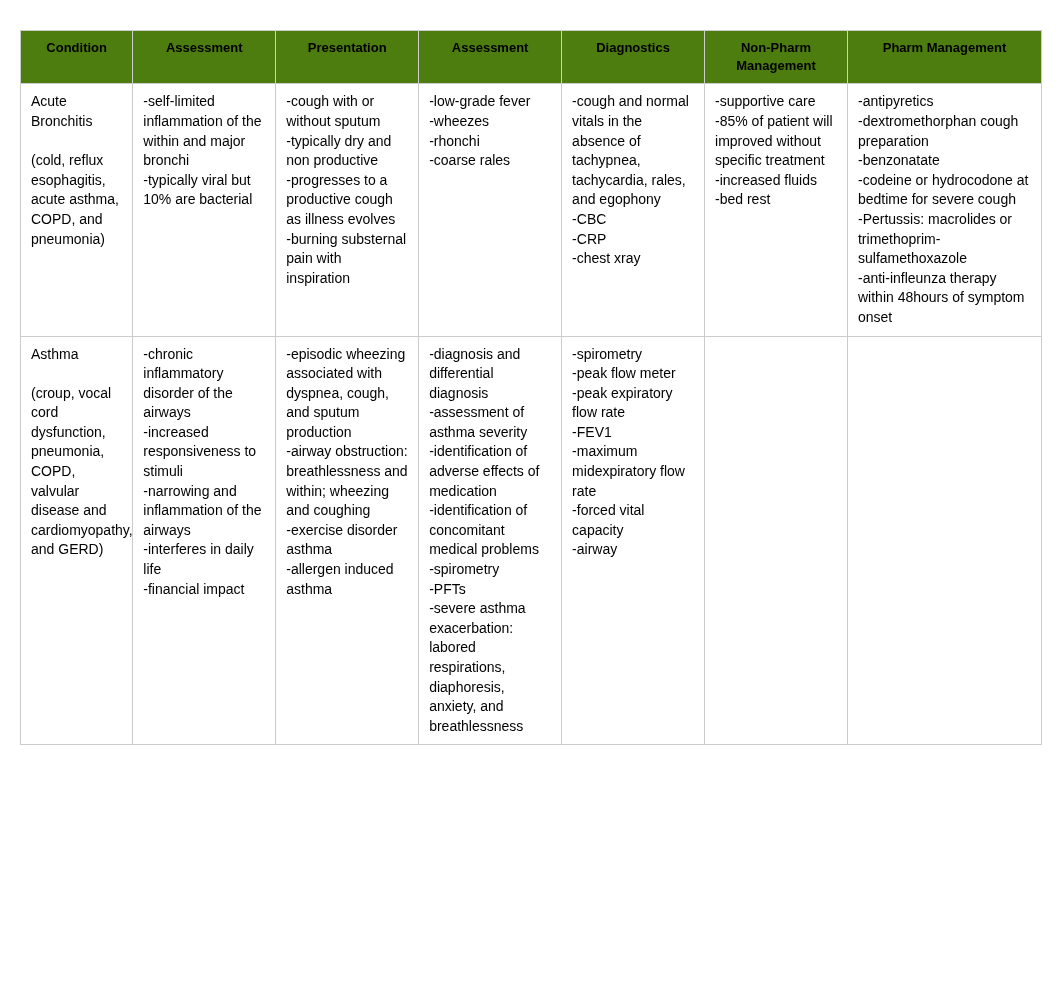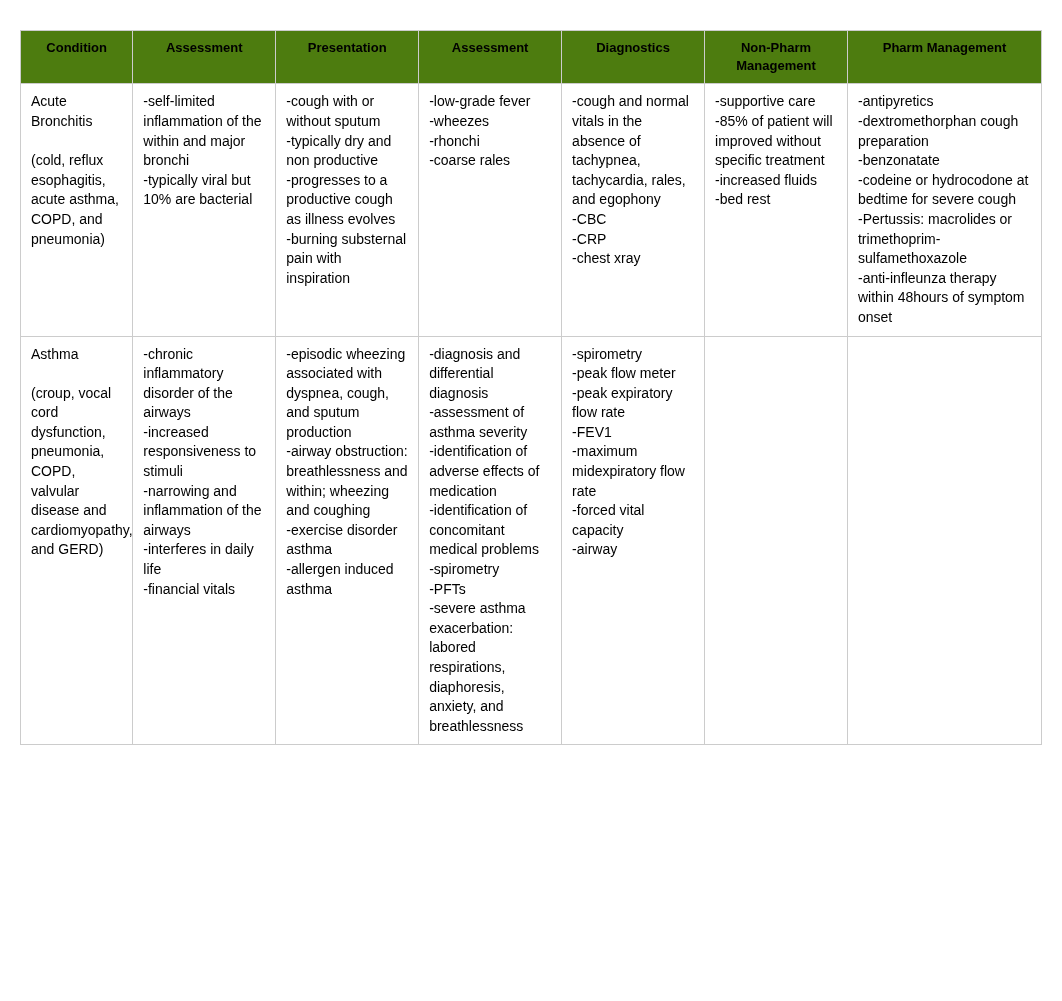--- a/index.html
+++ b/index.html
@@ -75,21 +75,21 @@
           <td><span>Acute Bronchitis</span><br><br><span>(cold, reflux esophagitis, acute asthma, COPD, and pneumonia)</span></td>
           <td><span>-self-limited inflammation of the within and major bronchi</span><br><span>-typically viral but 10% are bacterial</span></td>
           <td><span>-cough with or without sputum</span><br><span>-typically dry and non productive</span><br><span>-progresses to a productive cough as illness evolves</span><br><span>-burning substernal pain with inspiration</span></td>
           <td><span>-low-grade fever</span><br><span>-wheezes</span><br><span>-rhonchi</span><br><span>-coarse rales</span></td>
           <td><span>-cough and normal vitals in the absence of tachypnea, tachycardia, rales, and egophony</span><br><span>-CBC</span><br><span>-CRP</span><br><span>-chest xray</span></td>
           <td><span>-supportive care</span><br><span>-85% of patient will improved without specific treatment</span><br><span>-increased fluids</span><br><span>-bed rest</span></td>
           <td><span>-antipyretics</span><br><span>-dextromethorphan cough preparation</span><br><span>-benzonatate</span><br><span>-codeine or hydrocodone at bedtime for severe cough</span><br><span>-Pertussis: macrolides or trimethoprim-sulfamethoxazole</span><br><span>-anti-infleunza therapy within 48hours of symptom onset</span></td>
         </tr>
         <tr>
           <td><span>Asthma</span><br><br><span>(croup, vocal cord dysfunction, pneumonia, COPD, valvular disease and cardiomyopathy, and GERD)</span></td>
-          <td><span>-chronic inflammatory disorder of the airways</span><br><span>-increased responsiveness to stimuli</span><br><span>-narrowing and inflammation of the airways</span><br><span>-interferes in daily life</span><br><span>-financial vitals</span></td>
+          <td><span>-chronic inflammatory disorder of the airways</span><br><span>-increased responsiveness to stimuli</span><br><span>-narrowing and inflammation of the airways</span><br><span>-interferes in daily life</span><br><span>-financial impact</span></td>
           <td><span>-episodic wheezing associated with dyspnea, cough, and sputum production</span><br><span>-airway obstruction: breathlessness and within; wheezing and coughing</span><br><span>-exercise disorder asthma</span><br><span>-allergen induced asthma</span></td>
           <td><span>-diagnosis and differential diagnosis</span><br><span>-assessment of asthma severity</span><br><span>-identification of adverse effects of medication</span><br><span>-identification of concomitant medical problems</span><br><span>-spirometry</span><br><span>-PFTs</span><br><span>-severe asthma exacerbation: labored respirations, diaphoresis, anxiety, and breathlessness</span></td>
           <td><span>-spirometry</span><br><span>-peak flow meter</span><br><span>-peak expiratory flow rate</span><br><span>-FEV1</span><br><span>-maximum midexpiratory flow rate</span><br><span>-forced vital capacity</span><br><span>-airway</span></td>
           <td></td>
           <td></td>
         </tr>
       </tbody>
   </table>
 </div>
 

